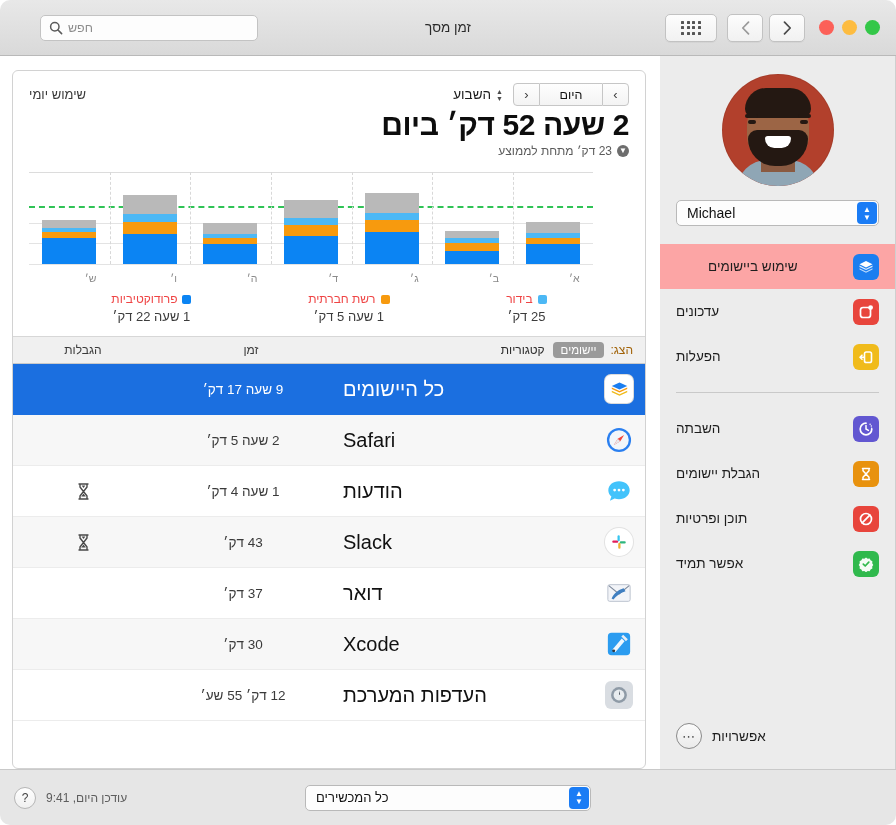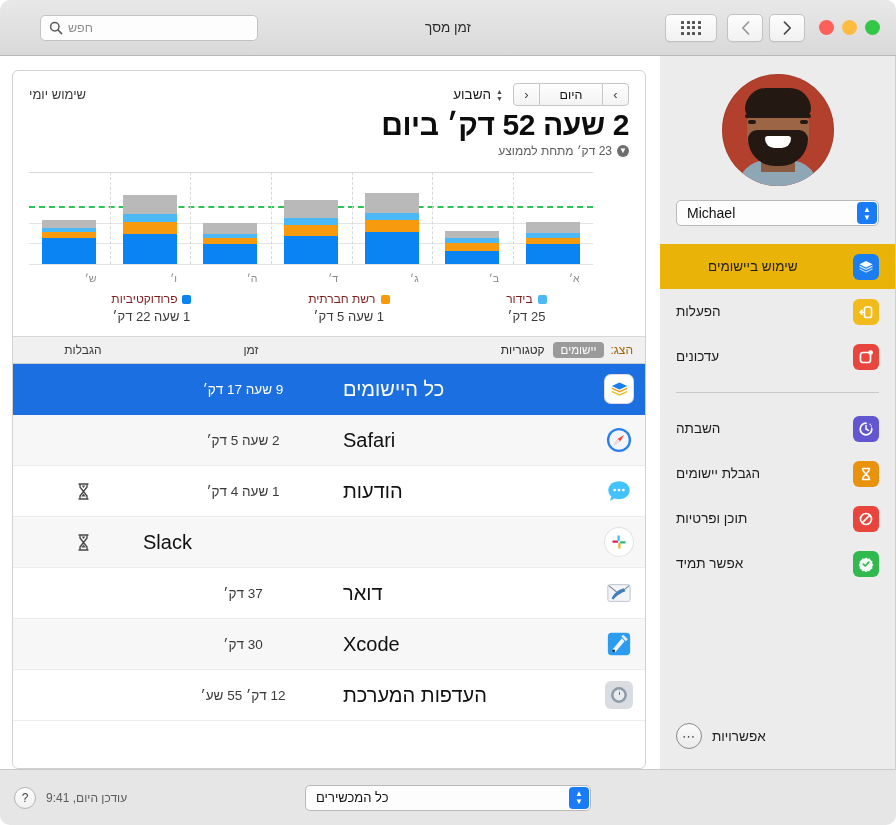--- a/index.html
+++ b/index.html
@@ -120,21 +120,21 @@
     gap: 1px; color: #fff;
   }
   .stepper span { font-size: 8px; line-height: 7px; }
 
   .sb-list { margin-top: 18px; }
   .sb-item {
     height: 45px; display: flex; align-items: center;
     padding: 0 16px; gap: 12px;
     direction: rtl;
   }
-  .sb-item.active { background: #eab308; padding-left: 48px; }
+  .sb-item.active { background: #fca5a5; padding-left: 48px; }
   .sb-icon { width: 26px; height: 26px; border-radius: 6px; display: flex; align-items: center; justify-content: center; flex: 0 0 auto; }
   .sb-label { font-size: 13.5px; color: #1d1d1d; margin-inline-start: auto; }
   .sb-sep { height: 1px; background: #c9c9c9; margin: 13px 16px; }
 
   .sidebar-footer { margin-top: auto; padding: 0 16px 20px; display: flex; align-items: center; gap: 10px; direction: rtl; }
   .opt-label { font-size: 13.5px; color: #1d1d1d; margin-inline-start: auto; }
   .opt-btn {
     width: 26px; height: 26px; border-radius: 50%;
     border: 1.5px solid #8a8a8a;
     background: linear-gradient(#fbfbfb,#eaeaea);
@@ -187,21 +187,21 @@
   .bars { position: absolute; left: 0; right: 0; bottom: 0; top: 0; display: flex; justify-content: space-around; align-items: flex-end; direction: rtl; }
   .bar-col { width: 54px; display: flex; flex-direction: column; justify-content: flex-end; height: 100%; }
   .seg { width: 100%; }
   .xlabels { position: relative; margin: 4px 52px 0 16px; display: flex; justify-content: space-around; direction: rtl; font-size: 10.5px; color: #8a8a8a; }
   .xlabels span { width: 54px; text-align: right; }
 
   .legend { display: flex; justify-content: space-around; padding: 8px 40px 12px; direction: rtl; }
   .leg { text-align: center; }
   .leg-top { display: flex; align-items: center; gap: 5px; justify-content: center; direction: rtl; }
   .leg-sw { width: 9px; height: 9px; border-radius: 2px; }
-  .leg-name { font-size: 12px; color: #7f1d1d; }
+  .leg-name { font-size: 12px; color: #ef4444; }
   .leg-val { font-size: 13px; color: #3c3c3c; margin-top: 3px; }
 
   
   .tbl-head {
     background: #f0f0f0;
     border-top: 1px solid #d7d7d7;
     border-bottom: 1px solid #cacaca;
     height: 28px;
     display: flex; align-items: center;
     padding: 0 12px 0 10px;
@@ -339,37 +339,37 @@
             <svg width="16" height="16" viewBox="0 0 16 16">
                 <path d="M8 2 L14.5 5.2 L8 8.4 L1.5 5.2 Z" fill="#fff"></path>
                 <path d="M8 9.8 L14.5 6.6 L14.5 7.9 L8 11.1 L1.5 7.9 L1.5 6.6 Z" fill="#fff" opacity=".85"></path>
                 <path d="M8 12.5 L14.5 9.3 L14.5 10.6 L8 13.8 L1.5 10.6 L1.5 9.3 Z" fill="#fff" opacity=".7"></path>
               </svg>
           </span>
           <span class="sb-label">שימוש ביישומים</span>
         </div>
 
         <div class="sb-item">
+          <span class="sb-icon" style="background:#e8453c">
+            <svg width="16" height="16" viewBox="0 0 16 16">
+                <rect x="2.5" y="3.5" width="10" height="10" rx="2.6" fill="none" stroke="#fff" stroke-width="1.7"></rect>
+                <circle cx="12.6" cy="3.6" r="2.4" fill="#fff"></circle>
+              </svg>
+          </span>
+          <span class="sb-label">עדכונים</span>
+        </div>
+
+        <div class="sb-item">
           <span class="sb-icon" style="background:#f0bb1b">
             <svg width="16" height="16" viewBox="0 0 16 16">
                 <rect x="6.5" y="3" width="7" height="10.5" rx="1.8" fill="none" stroke="#fff" stroke-width="1.6"></rect>
                 <path d="M6 8.2 L2.4 8.2 M4 6.2 L2 8.2 L4 10.2" fill="none" stroke="#fff" stroke-width="1.6" stroke-linecap="round" stroke-linejoin="round"></path>
               </svg>
           </span>
           <span class="sb-label">הפעלות</span>
-        </div>
-
-        <div class="sb-item">
-          <span class="sb-icon" style="background:#e8453c">
-            <svg width="16" height="16" viewBox="0 0 16 16">
-                <rect x="2.5" y="3.5" width="10" height="10" rx="2.6" fill="none" stroke="#fff" stroke-width="1.7"></rect>
-                <circle cx="12.6" cy="3.6" r="2.4" fill="#fff"></circle>
-              </svg>
-          </span>
-          <span class="sb-label">עדכונים</span>
         </div>
 
         <div class="sb-sep"></div>
 
         <div class="sb-item">
           <span class="sb-icon" style="background:#6257d1">
             <svg width="16" height="16" viewBox="0 0 16 16">
                 <path d="M8 2.2 a5.8 5.8 0 1 0 5.8 5.8" fill="none" stroke="#fff" stroke-width="1.7" stroke-linecap="round"></path>
                 <path d="M8 4.4 L8 8 L10.4 9.4" fill="none" stroke="#fff" stroke-width="1.5" stroke-linecap="round"></path>
                 <circle cx="13.3" cy="5" r=".7" fill="#fff"></circle>
@@ -613,20 +613,21 @@
           <div class="row alt">
             <span class="app-ic" style="background:#fff;box-shadow:0 0 0 1px #e2e2e2;border-radius:50%">
               <svg width="18" height="18" viewBox="0 0 24 24">
                   <rect x="3" y="10" width="8" height="3" rx="1.5" fill="#e01e5a"></rect>
                   <rect x="10" y="3" width="3" height="8" rx="1.5" fill="#36c5f0"></rect>
                   <rect x="13" y="11" width="8" height="3" rx="1.5" fill="#2eb67d"></rect>
                   <rect x="11" y="13" width="3" height="8" rx="1.5" fill="#ecb22e"></rect>
                 </svg>
             </span>
             <span class="app-name">Slack</span>
+            <span class="cell-time">43 דק׳</span>
             <span class="cell-lim">
               <svg width="13" height="17" viewBox="0 0 13 17">
                   <path d="M2 1 h9 M2 16 h9 M3 1 v3 L6.5 8.5 L3 13 v3 M10 1 v3 L6.5 8.5 L10 13 v3" fill="none" stroke="#4a4a4a" stroke-width="1.4" stroke-linecap="round" stroke-linejoin="round"></path>
                   <path d="M4.2 13.4 L6.5 10.4 L8.8 13.4 Z" fill="#4a4a4a"></path>
                   <path d="M4.6 2.4 h3.8 L6.5 5 Z" fill="#4a4a4a"></path>
                 </svg>
             </span>
           </div>
 
           <div class="row">

